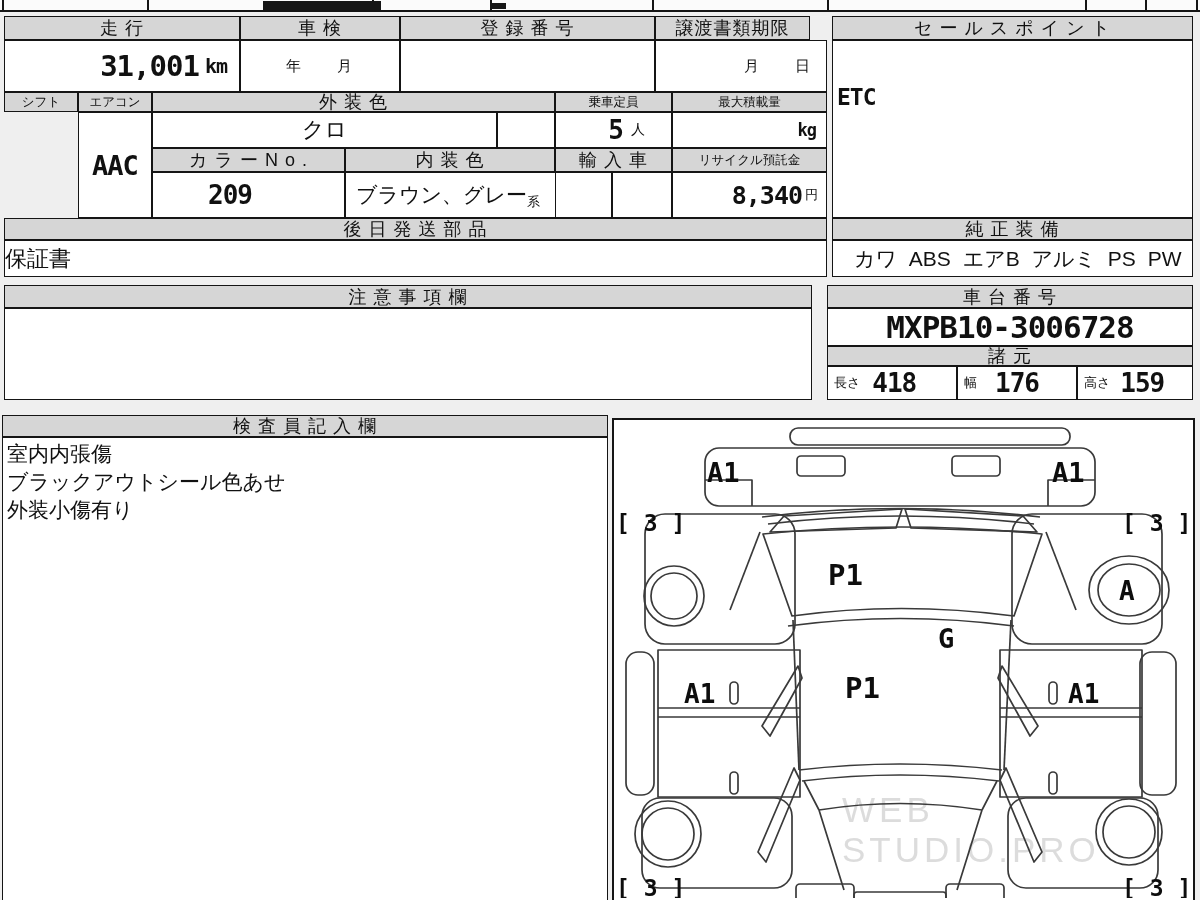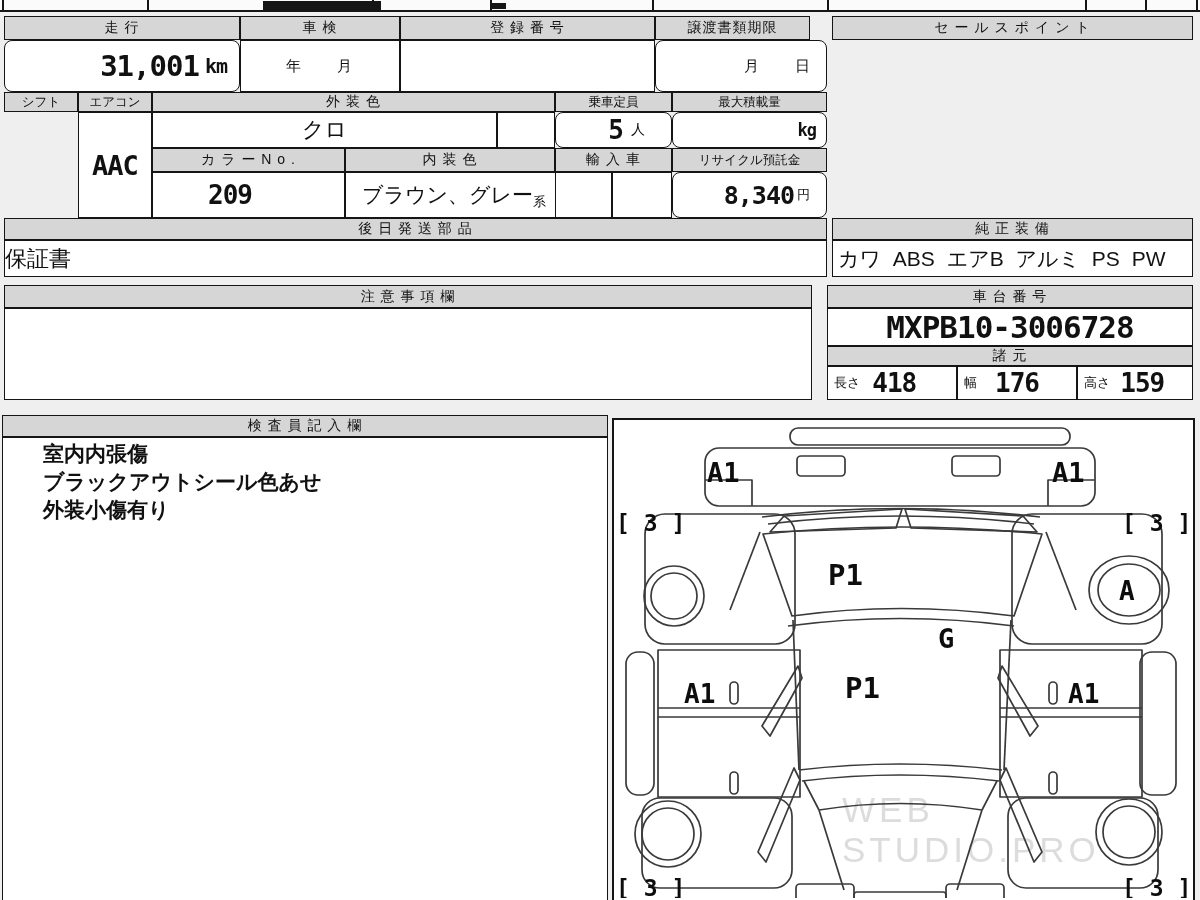--- a/index.html
+++ b/index.html
@@ -5,31 +5,31 @@
   html,body{margin:0;padding:0;}
   body{
     width:1200px;height:900px;position:relative;overflow:hidden;
     background:#efefef;
     font-family:"Liberation Sans","DejaVu Sans",sans-serif;
     color:#111;
   }
   .box{position:absolute;border:2px solid #151515;background:#fff;box-sizing:border-box;}
   .cell{position:absolute;border:1px solid #151515;background:#fff;box-sizing:border-box;
         display:flex;align-items:center;justify-content:center;overflow:hidden;white-space:nowrap;}
-  .hdr{background:#d6d6d6;font-size:14px;letter-spacing:1px;}
+  .hdr{background:#d6d6d6;font-size:18px;letter-spacing:1px;}
   .hdr.sm{font-size:12.5px;letter-spacing:0;}
   .val{font-family:"DejaVu Sans Mono","Liberation Mono",monospace;font-weight:bold;letter-spacing:-1px;}
   .jval{font-weight:normal;}
   .left{justify-content:flex-start;}
-  .right{justify-content:flex-end;border-radius:8px;}
+  .right{justify-content:flex-end;}
   .topstrip{position:absolute;left:0;top:0;width:1200px;height:12px;background:#fbfbfb;
             border-bottom:2px solid #151515;box-sizing:border-box;}
   .vline{position:absolute;top:0;width:2px;height:12px;background:#151515;}
   .frag{position:absolute;background:#161616;}
-  .insp-line{font-size:21px;font-weight:bold;line-height:28px;margin-left:36px;}
+  .insp-line{font-size:21px;font-weight:normal;line-height:28px;}
   .watermark{position:absolute;left:228px;top:370px;font-size:35px;color:#d7d7d7;
              letter-spacing:4px;opacity:.85;z-index:1;}
   svg.diagram{position:absolute;left:0;top:0;z-index:2;}
   svg .ln{fill:none;stroke:#3a3a3a;stroke-width:1.7;stroke-linejoin:round;}
   svg text{font-family:"DejaVu Sans Mono","Liberation Mono",monospace;font-weight:bold;fill:#0d0d0d;}
 </style>
 </head>
 <body>
 
 <div class="topstrip">
@@ -114,49 +114,52 @@
   <div class="cell hdr" style="left:551px;top:132px;width:117px;height:24px">
       <span>輸 入 車</span>
     </div>
   <div class="cell hdr sm" style="left:668px;top:132px;width:155px;height:24px">
       <span>リサイクル預託金</span>
     </div>
 
   <div class="cell" style="left:148px;top:156px;width:193px;height:46px;padding-left:55px;justify-content:flex-start">
       <span class="val" style="font-size:26px">209</span>
     </div>
-  <div class="cell left" style="left:341px;top:156px;width:242px;height:46px;padding-left:16px">
+  <div class="cell left" style="left:341px;top:156px;width:242px;height:46px;padding-left:10px">
     <span class="jval" style="font-size:21px">ブラウン、グレー</span>
     <span class="jval" style="font-size:13px;align-self:flex-end;margin-bottom:6px">系</span>
   </div>
   <div class="cell" style="left:551px;top:156px;width:57px;height:46px">
       <span></span>
     </div>
   <div class="cell" style="left:608px;top:156px;width:60px;height:46px"></div>
-  <div class="cell right" style="left:668px;top:156px;width:155px;height:46px;padding-right:16px">
+  <div class="cell right" style="left:668px;top:156px;width:155px;height:46px;padding-right:8px">
     <span class="val" style="font-size:25px">8,340</span>
     <span style="font-size:13px;margin-left:3px">円</span>
   </div>
 
   <div class="cell hdr" style="left:0;top:202px;width:823px;height:22px">
       <span>後 日 発 送 部 品</span>
     </div>
   <div class="cell left" style="left:0;top:224px;width:823px;height:37px;padding-left:0">
       <span class="jval" style="font-size:22px">保証書</span>
     </div>
 </div>
 
 <div style="position:absolute;left:832px;top:16px;width:361px;height:261px">
   <div class="cell hdr" style="left:0;top:0;width:361px;height:24px">
       <span>セ ー ル ス ポ イ ン ト</span>
     </div>
+  <div class="cell" style="left:0;top:24px;width:361px;height:178px;align-items:flex-start;justify-content:flex-start">
+    <span class="val" style="font-size:23px;margin:43px 0 0 4px">ETC</span>
+  </div>
   <div class="cell hdr" style="left:0;top:202px;width:361px;height:22px">
       <span>純 正 装 備</span>
     </div>
-  <div class="cell left" style="left:0;top:224px;width:361px;height:37px;padding-left:5px">
+  <div class="cell left" style="left:0;top:224px;width:361px;height:37px;padding-left:21px">
     <span class="jval" style="font-size:21px;word-spacing:6px">カワ ABS エアB アルミ PS PW</span>
   </div>
 </div>
 
 <div style="position:absolute;left:4px;top:285px;width:808px;height:115px">
   <div class="cell hdr" style="left:0;top:0;width:808px;height:23px">
       <span>注 意 事 項 欄</span>
     </div>
   <div class="cell" style="left:0;top:23px;width:808px;height:92px">
       <span></span>

